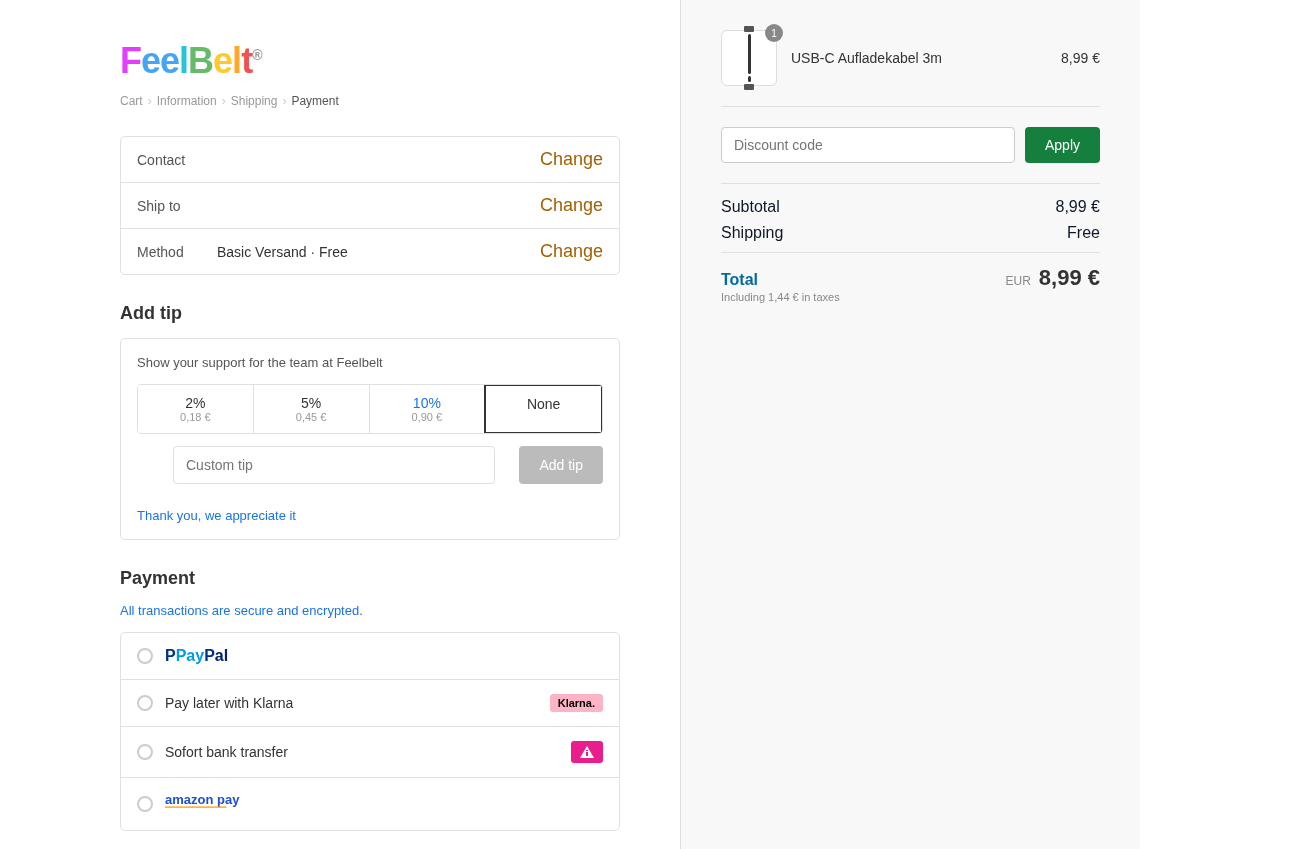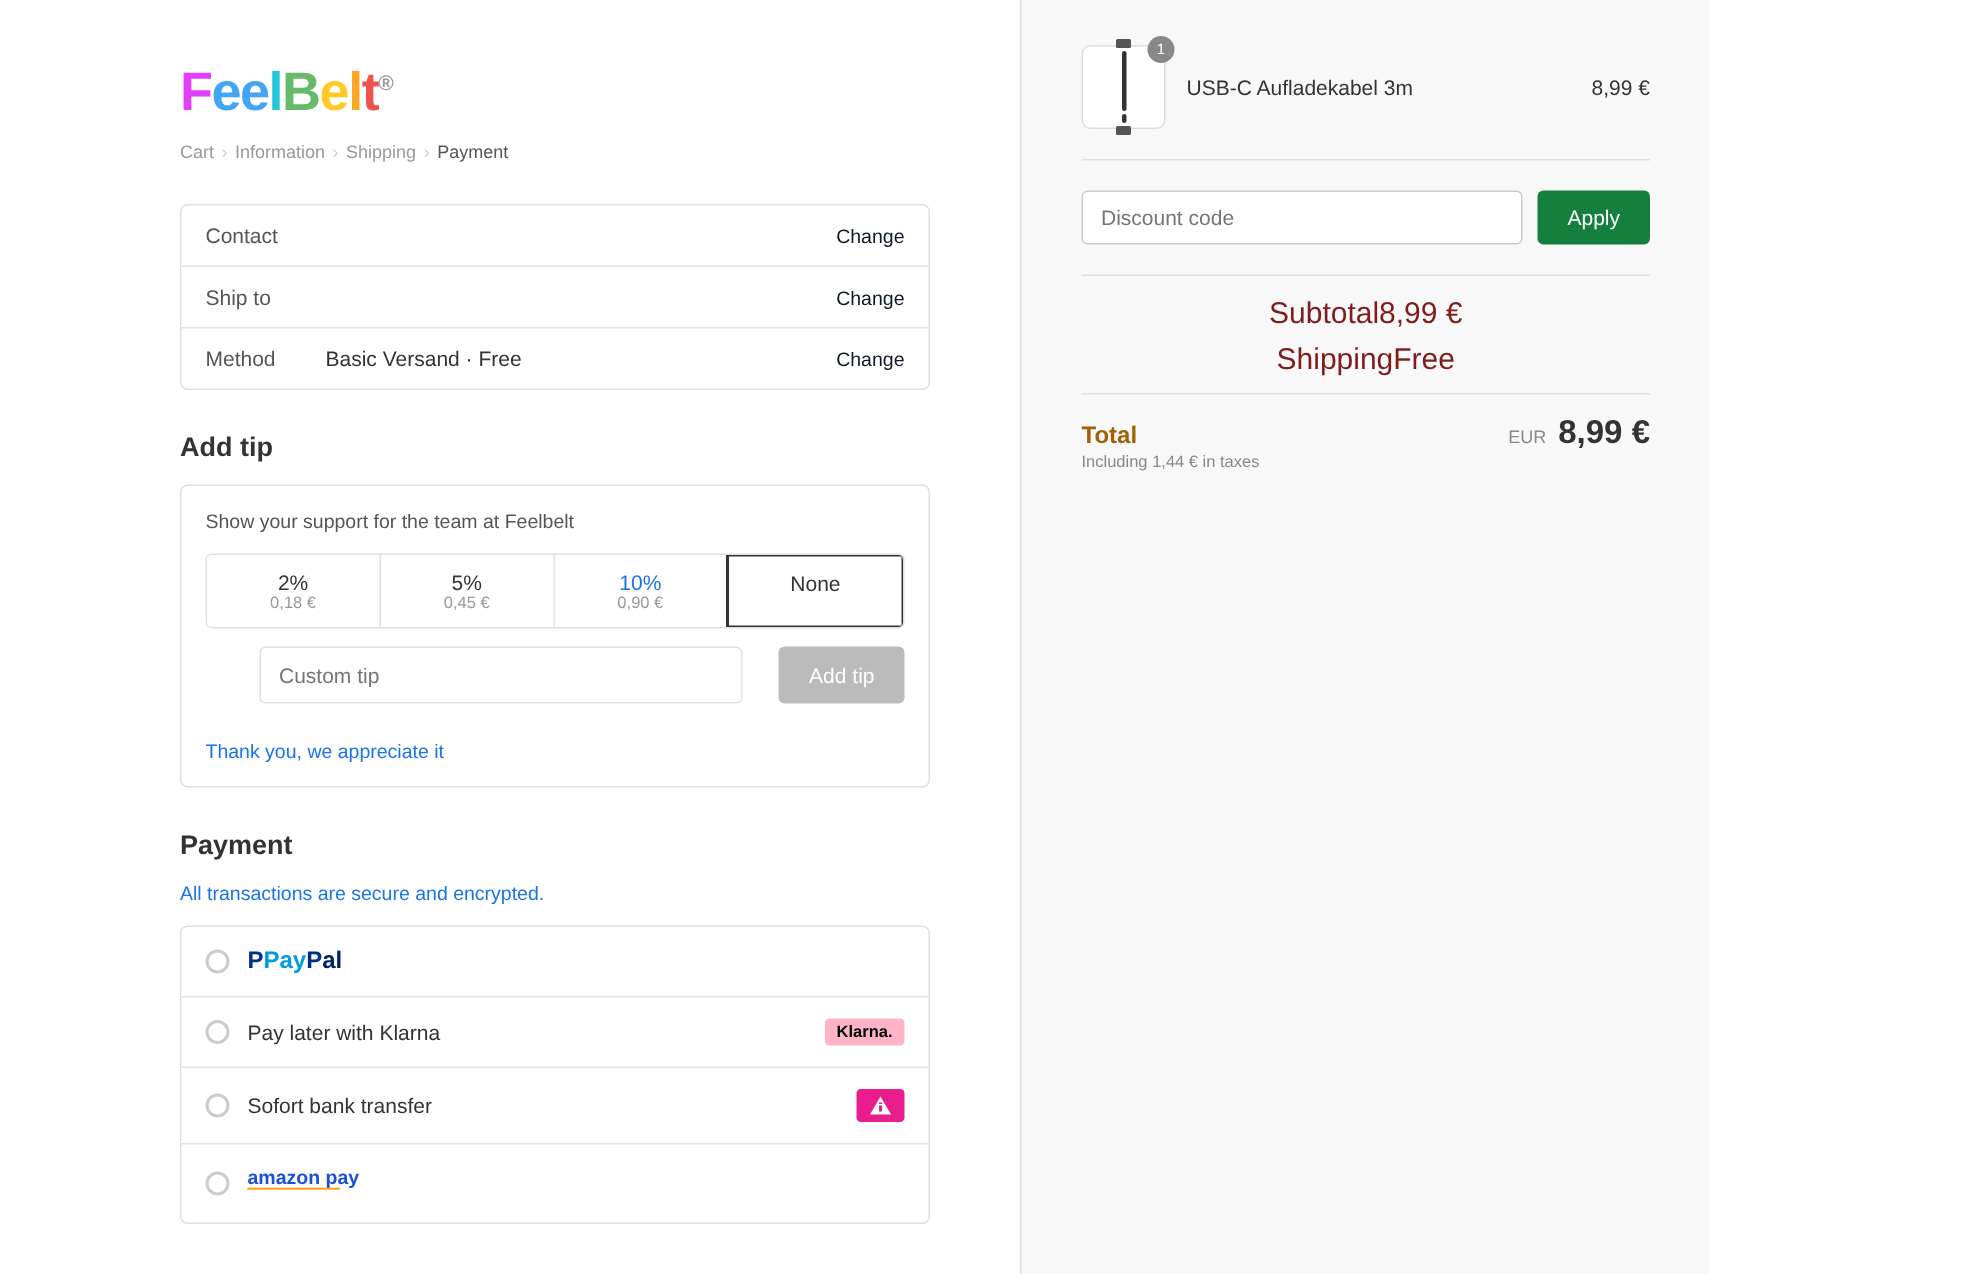--- a/index.html
+++ b/index.html
@@ -27,21 +27,21 @@
     .breadcrumb a { color: #999; text-decoration: none; }
     .breadcrumb .sep { color: #ccc; }
     .breadcrumb .current { color: #555; }
 
     
     .info-box { border: 1px solid #e0e0e0; border-radius: 5px; margin-bottom: 28px; }
     .info-row { display: flex; align-items: center; padding: 12px 16px; border-bottom: 1px solid #e0e0e0; }
     .info-row:last-child { border-bottom: none; }
     .info-label { color: #555; min-width: 80px; }
     .info-value { flex: 1; color: #333; }
-    .info-change { color: #0f172a; cursor: pointer; font-size: 13px; }
+    .info-change { color: #a16207; cursor: pointer; font-size: 18px; }
 
     
     .section-title { font-size: 18px; font-weight: 600; margin-bottom: 14px; color: #333; }
     .section-subtitle { font-size: 13px; color: #1a73e8; margin-bottom: 14px; }
 
     
     .tip-box { border: 1px solid #e0e0e0; border-radius: 5px; padding: 16px; margin-bottom: 28px; }
     .tip-support-text { font-size: 13px; color: #555; margin-bottom: 14px; }
     .tip-options { display: flex; gap: 0; margin-bottom: 12px; border: 1px solid #e0e0e0; border-radius: 4px; overflow: hidden; }
     .tip-option { flex: 1; text-align: center; padding: 10px 8px; cursor: pointer; border-right: 1px solid #e0e0e0; background: #fff; }
@@ -97,24 +97,24 @@
     .product-name { flex: 1; font-size: 14px; color: #333; }
     .product-price { font-size: 14px; color: #333; }
 
     
     .discount-row { display: flex; gap: 10px; margin-bottom: 20px; }
     .discount-input { flex: 1; border: 1px solid #ccc; border-radius: 4px; padding: 2px 12px; font-size: 14px; color: #999; outline: none; background: #fff; }
     .apply-btn { background: #15803d; color: #fff; border: none; border-radius: 4px; padding: 10px 20px; font-size: 14px; cursor: pointer; }
 
     
     .order-totals { border-top: 1px solid #e0e0e0; padding-top: 14px; }
-    .totals-row { display: flex; justify-content: center; margin-bottom: 8px; font-size: 20px; color: #7f1d1d; }
+    .totals-row { display: flex; justify-content: space-between; margin-bottom: 8px; font-size: 16px; color: #0f172a; }
     .total-row { display: flex; justify-content: space-between; align-items: baseline; margin-top: 10px; padding-top: 12px; border-top: 1px solid #e0e0e0; }
     .total-label-group { display: flex; flex-direction: column; }
-    .total-label { font-size: 16px; font-weight: 600; color: #a16207; }
+    .total-label { font-size: 16px; font-weight: 600; color: #0369a1; }
     .total-tax { font-size: 11px; color: #888; margin-top: 2px; }
     .total-amount { font-size: 22px; font-weight: 700; color: #333; }
     .total-currency { font-size: 12px; color: #888; margin-right: 4px; }
 
     
     .usb-cable { display: flex; flex-direction: column; align-items: center; gap: 2px; }
     .usb-cable-line { width: 3px; height: 40px; background: #333; border-radius: 2px; }
     .usb-end { width: 10px; height: 6px; background: #555; border-radius: 1px; }
   </style>
 </head>

